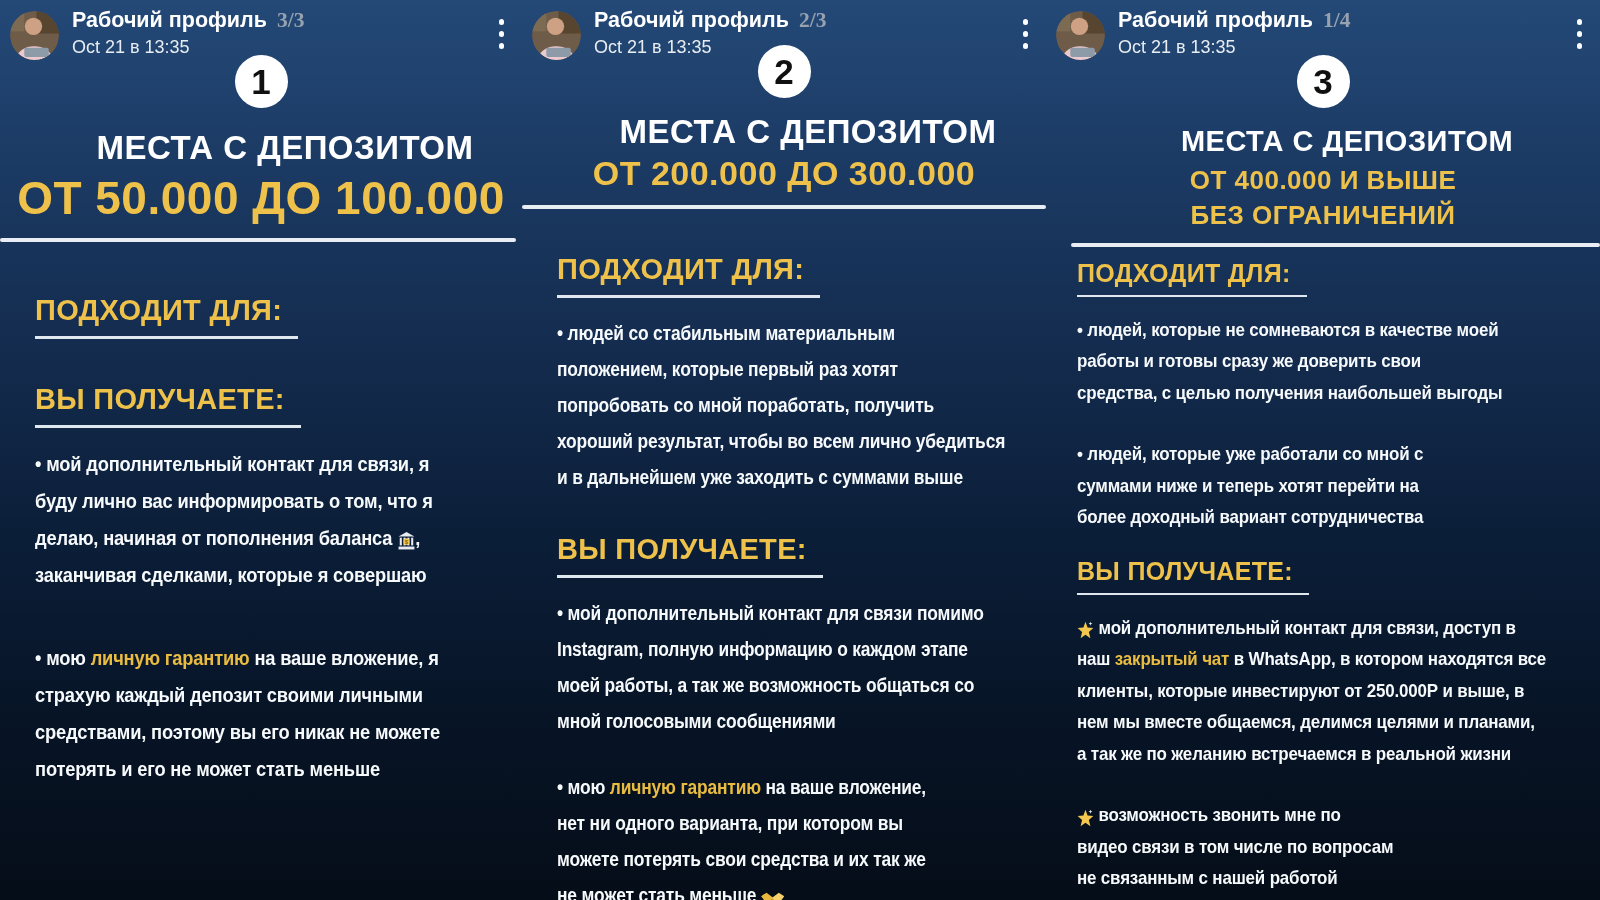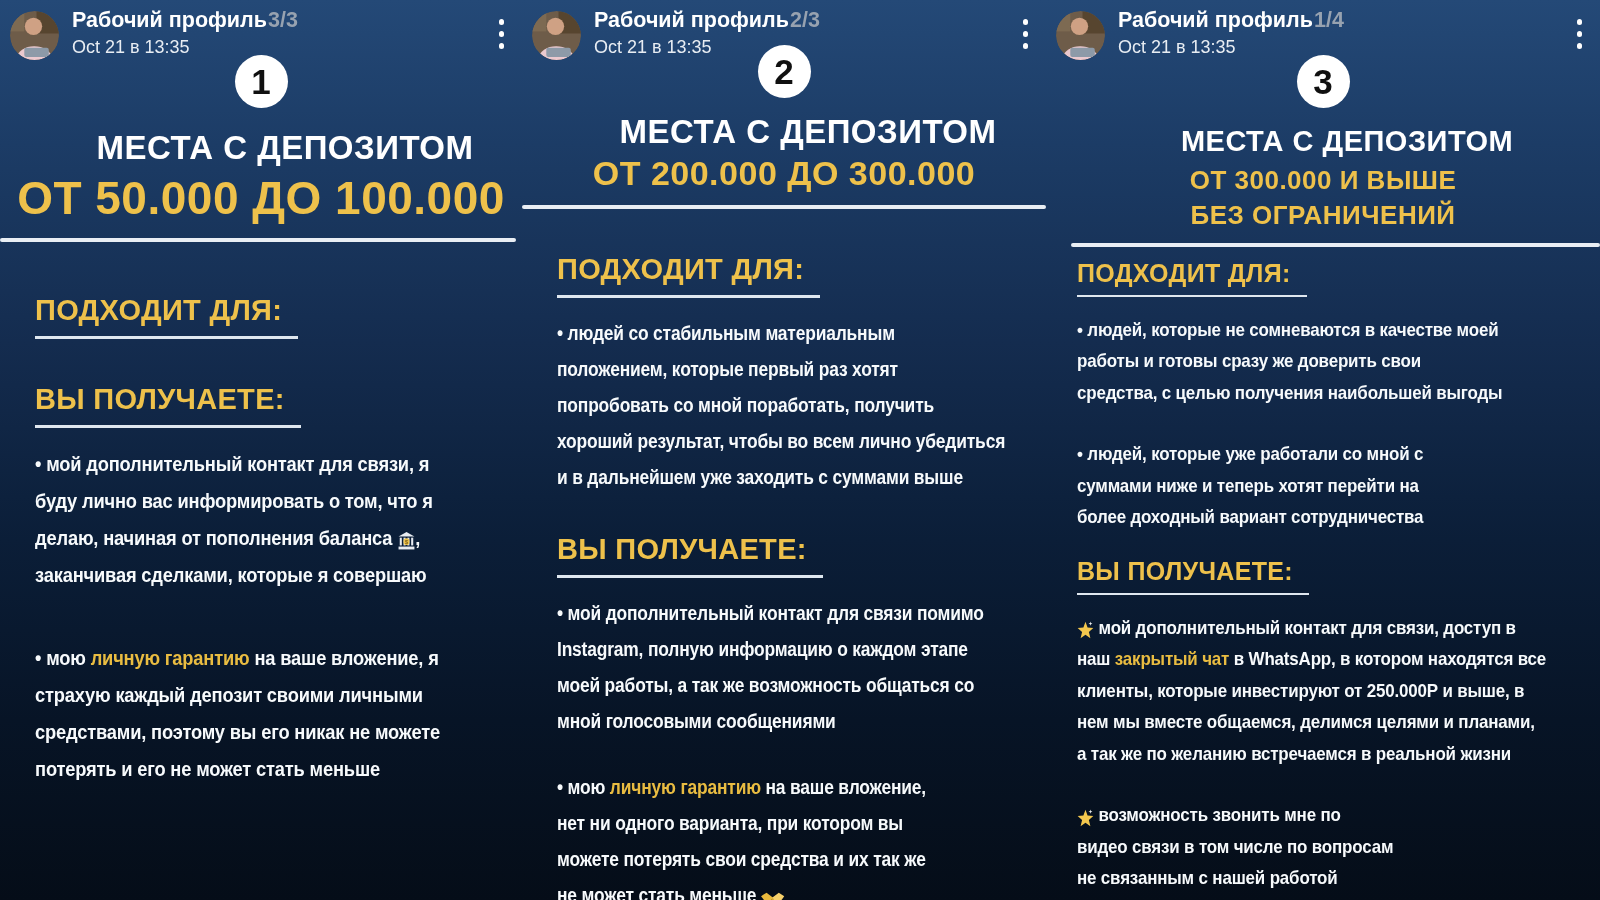--- a/index.html
+++ b/index.html
@@ -13,21 +13,21 @@
     background:linear-gradient(180deg,#244977 0%,#1c3c66 16%,#142c4f 38%,#0b1e38 60%,#071426 80%,#050d18 100%);
   }
   .p1{width:522px}.p2{width:524px}.p3{width:554px}
 
   
   .hdr{position:absolute;top:8px;left:10px;right:12px;display:flex;align-items:flex-start;z-index:5;}
   .avatar{width:49px;height:49px;border-radius:50%;overflow:hidden;flex:none;margin-top:3px;cursor:pointer;}
   .avatar svg{display:block;}
   .hd-text{margin-left:13px;}
   .hd-line1{font-size:21.5px;font-weight:700;color:#ffffff;cursor:pointer;}
-  .counter{color:#97a2b0;font-weight:600;margin-left:1px;}
+  .counter{color:#97a2b0;font-weight:600;margin-left:10px;font-family:Liberation Serif, serif;}
   .date{font-size:18px;color:#e8edf3;margin-top:4px;font-weight:400;}
   .menu{margin-left:auto;margin-top:7px;padding:4px 6px;display:flex;flex-direction:column;gap:6.5px;cursor:pointer;}
   .menu i{width:5.5px;height:5.5px;border-radius:50%;background:#ffffff;display:block;}
 
   
   .badge{width:53px;height:53px;border-radius:50%;background:#ffffff;color:#101010;
     font-weight:700;font-size:35px;display:flex;align-items:center;justify-content:center;margin:0 auto;}
   .p1 .badge{margin-top:55px;}
   .p2 .badge{margin-top:45px;}
   .p3 .badge{margin-top:55px;}
@@ -218,21 +218,21 @@
         <div class="date">Oct 21 в 13:35</div>
       </div>
       <span class="menu">
           <i></i>
           <i></i>
           <i></i>
         </span>
     </div>
     <div class="badge">3</div>
     <div class="title-w">МЕСТА С ДЕПОЗИТОМ</div>
-    <div class="title-y">ОТ 300.000 И ВЫШЕ
+    <div class="title-y">ОТ 400.000 И ВЫШЕ
 БЕЗ ОГРАНИЧЕНИЙ</div>
     <div class="sep"></div>
     <div class="sections">
         <div class="section"><h2 class="sec-h">ПОДХОДИТ ДЛЯ:</h2><div class="bullets">
             <p class="bullet"><span class="seg-w">• людей, которые не сомневаются в качестве моей
 работы и готовы сразу же доверить свои
 средства, с целью получения наибольшей выгоды</span></p>
             <p class="bullet"><span class="seg-w">• людей, которые уже работали со мной с
 суммами ниже и теперь хотят перейти на
 более доходный вариант сотрудничества</span></p>

